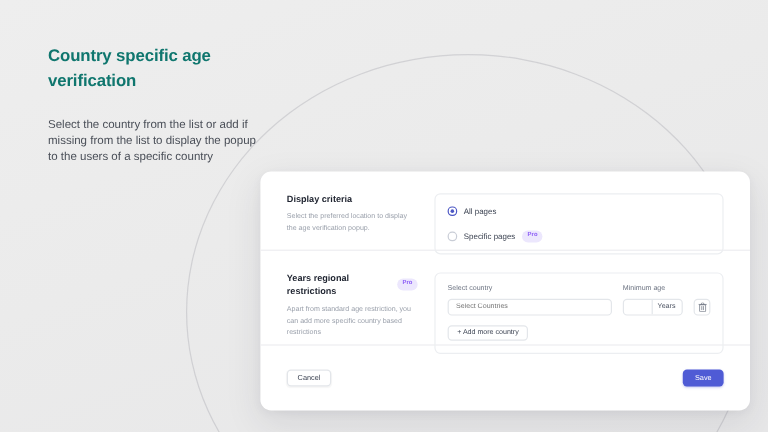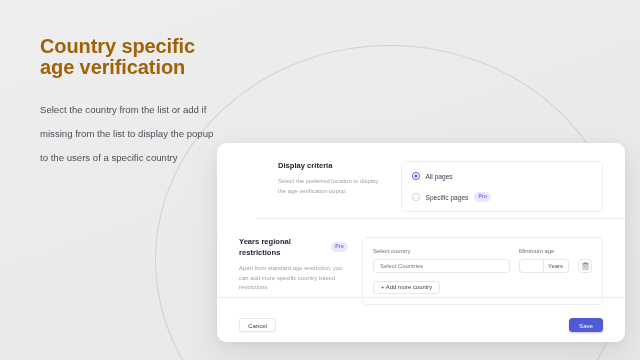--- a/index.html
+++ b/index.html
@@ -35,31 +35,31 @@
   }
 
   
   #promo {
     position: absolute;
     left: 40px;
     top: 36px;
     width: 175px;
   }
   #promo-title {
-    font-size: 20px;
+    font-size: 14px;
     line-height: 21px;
     font-weight: 700;
-    color: #a16207;
+    color: #0f766e;
     letter-spacing: -0.1px;
     margin: 0;
   }
   #promo-body {
     margin: 20px 0 0 0;
     font-size: 9.6px;
-    line-height: 24px;
+    line-height: 13px;
     color: #4a4f58;
   }
 
   
   #card {
     position: absolute;
     left: 217px;
     top: 143px;
     width: 408px;
     height: 199px;
@@ -69,24 +69,23 @@
                 0 2px 8px rgba(40, 44, 55, 0.05);
     overflow: hidden;
   }
 
   .section {
     display: flex;
     padding: 17px 22px 0 22px;
     box-sizing: border-box;
   }
   #section-display {
-    height: 76px;
+    height: 66px;
     border-bottom: 1px solid #ededf0;
     padding-bottom: 4px;
-    margin-left: 39px;
   }
   #section-regional {
     height: 79px;
     border-bottom: 1px solid #ededf0;
     padding-bottom: 8px;
   }
 
   .sec-left {
     width: 123px;
     flex: 0 0 123px;

